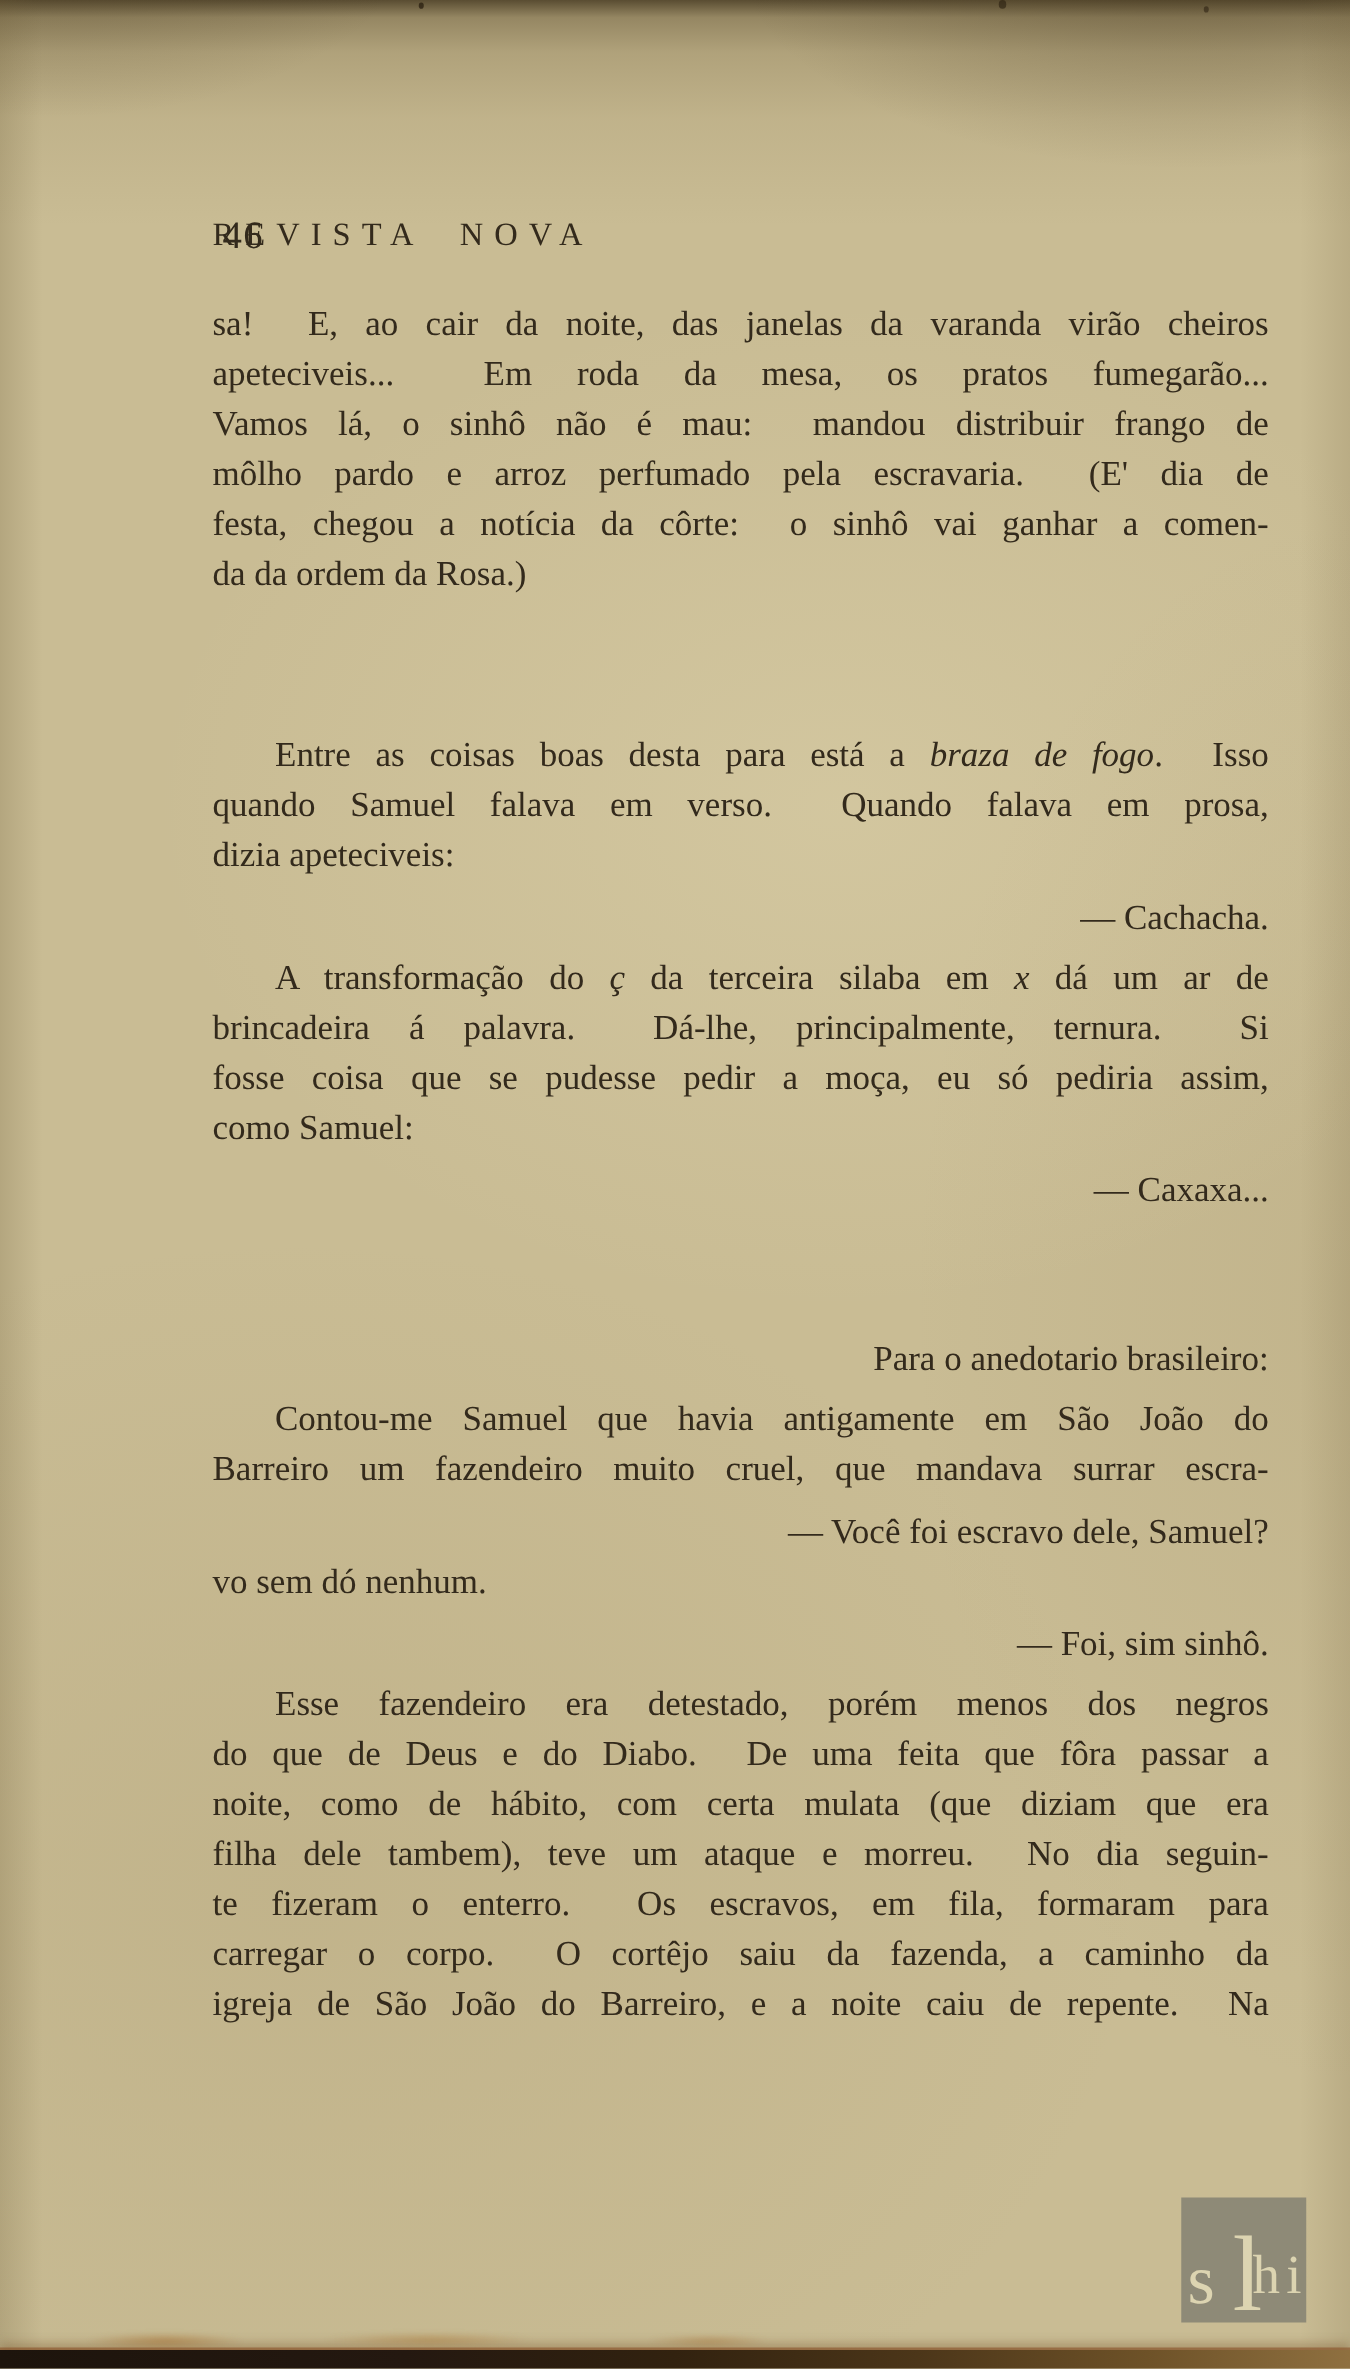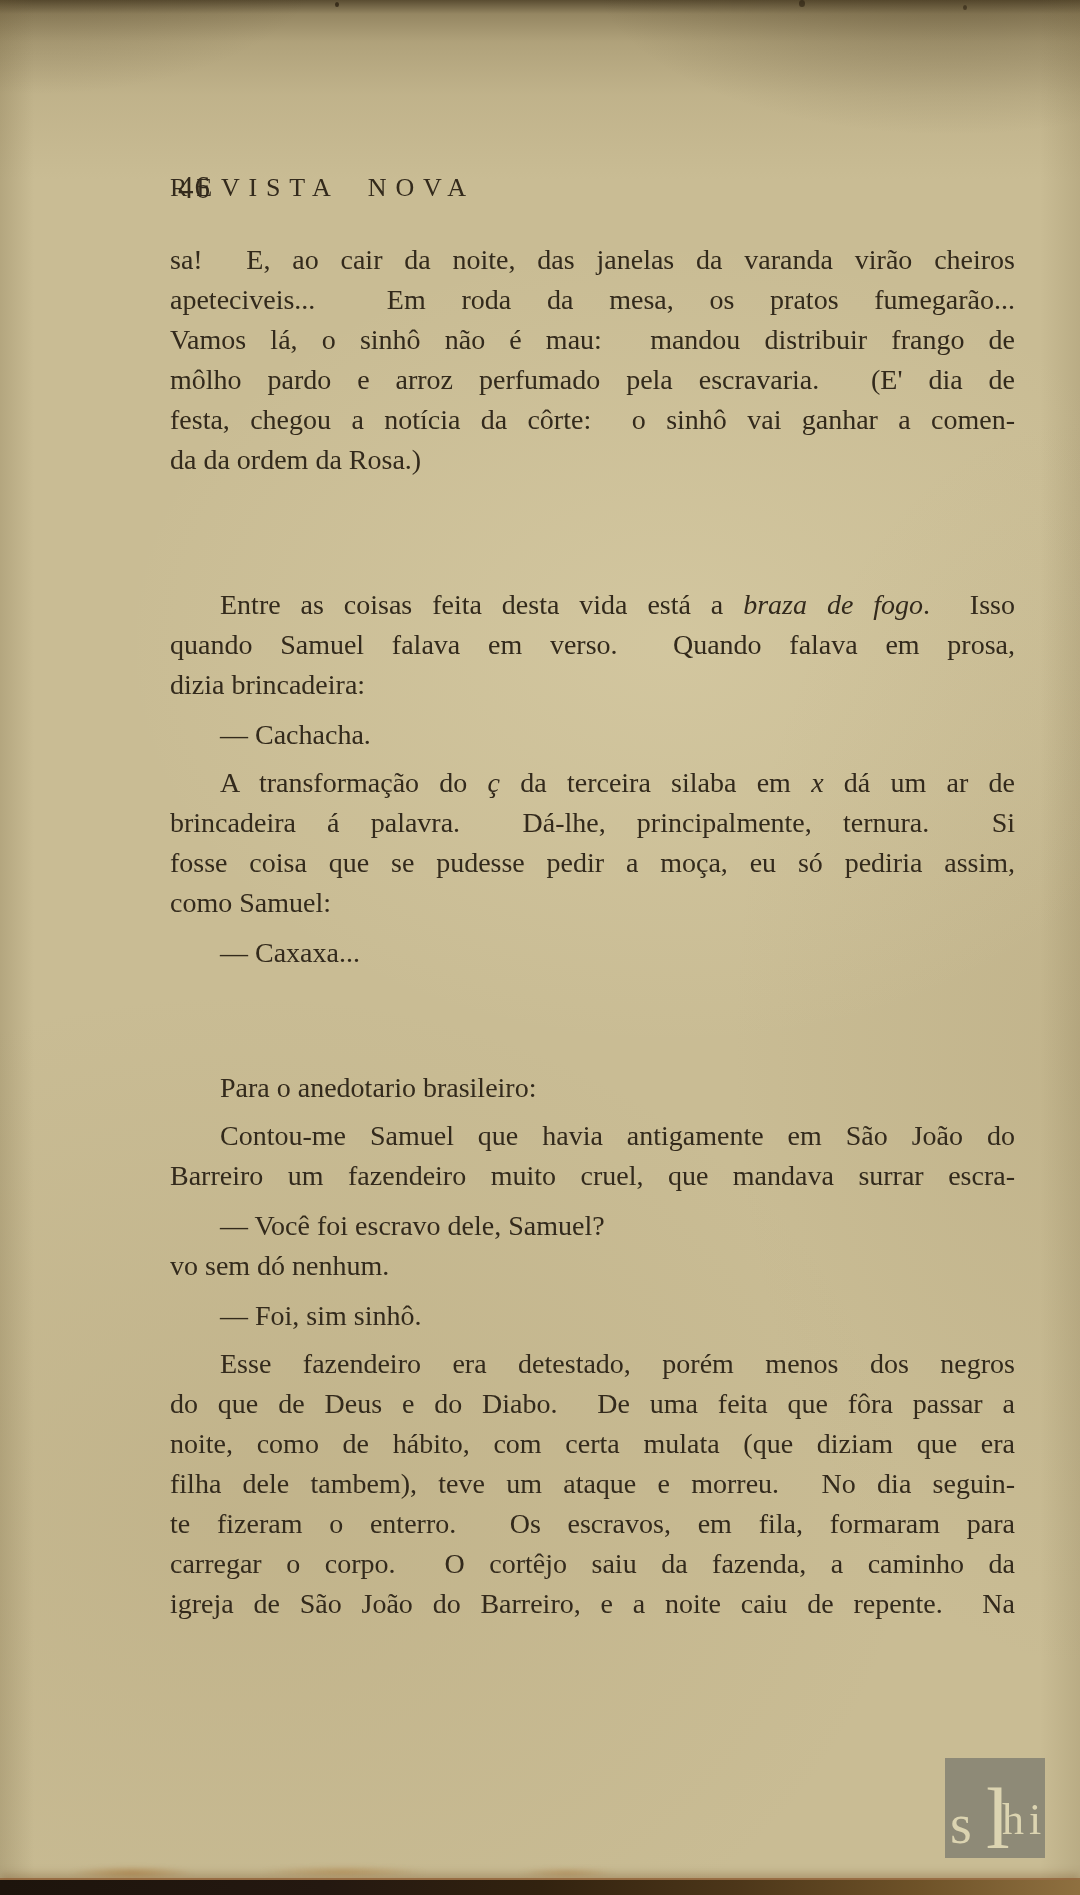--- a/index.html
+++ b/index.html
@@ -58,21 +58,21 @@
   .text-column {
     position: absolute; top: 240px; left: 170px; width: 845px;
   }
   .line {
     font-size: 28px;
     line-height: 40px;
     white-space: normal;
     text-align: left;
   }
   .line.j { text-align: justify; text-align-last: justify; }
-  .line.ind { text-indent: 50px; }
+  .line.ind { text-indent: 50px; text-align: right; }
   .gap-para { margin-top: 8px; }
   .gap-dialog { margin-top: 10px; }
   .section + .section { margin-top: 105px; }
   .section:nth-child(3) { margin-top: 95px; }
   .line em { }
   
   .bottom-stain {
     position: absolute; left: 55px; bottom: 14px; width: 640px; height: 20px;
     background:
       radial-gradient(ellipse 90px 10px at 12% 60%, rgba(166,110,44,0.55), rgba(166,110,44,0) 70%),
@@ -116,23 +116,23 @@
   <div class="text-column">
       <div class="section">
         <div class="line j"><span>sa!&nbsp; E, ao cair da noite, das janelas da varanda virão cheiros</span></div>
         <div class="line j"><span>apeteciveis...&nbsp; Em roda da mesa, os pratos fumegarão...</span></div>
         <div class="line j"><span>Vamos lá, o sinhô não é mau:&nbsp; mandou distribuir frango de</span></div>
         <div class="line j"><span>môlho pardo e arroz perfumado pela escravaria.&nbsp; (E' dia de</span></div>
         <div class="line j"><span>festa, chegou a notícia da côrte:&nbsp; o sinhô vai ganhar a comen-</span></div>
         <div class="line"><span>da da ordem da Rosa.)</span></div>
       </div>
       <div class="section">
-        <div class="line j ind"><span>Entre as coisas feita desta vida está a </span><em>braza de fogo</em><span>.&nbsp; Isso</span></div>
+        <div class="line j ind"><span>Entre as coisas boas desta para está a </span><em>braza de fogo</em><span>.&nbsp; Isso</span></div>
         <div class="line j"><span>quando Samuel falava em verso.&nbsp; Quando falava em prosa,</span></div>
-        <div class="line"><span>dizia brincadeira:</span></div>
+        <div class="line"><span>dizia apeteciveis:</span></div>
         <div class="line ind gap-dialog"><span>— Cachacha.</span></div>
         <div class="line j ind gap-para"><span>A transformação do </span><em>ç</em><span> da terceira silaba em </span><em>x</em><span> dá um ar de</span></div>
         <div class="line j"><span>brincadeira á palavra.&nbsp; Dá-lhe, principalmente, ternura.&nbsp; Si</span></div>
         <div class="line j"><span>fosse coisa que se pudesse pedir a moça, eu só pediria assim,</span></div>
         <div class="line"><span>como Samuel:</span></div>
         <div class="line ind gap-dialog"><span>— Caxaxa...</span></div>
       </div>
       <div class="section">
         <div class="line ind"><span>Para o anedotario brasileiro:</span></div>
         <div class="line j ind gap-para"><span>Contou-me Samuel que havia antigamente em São João do</span></div>

